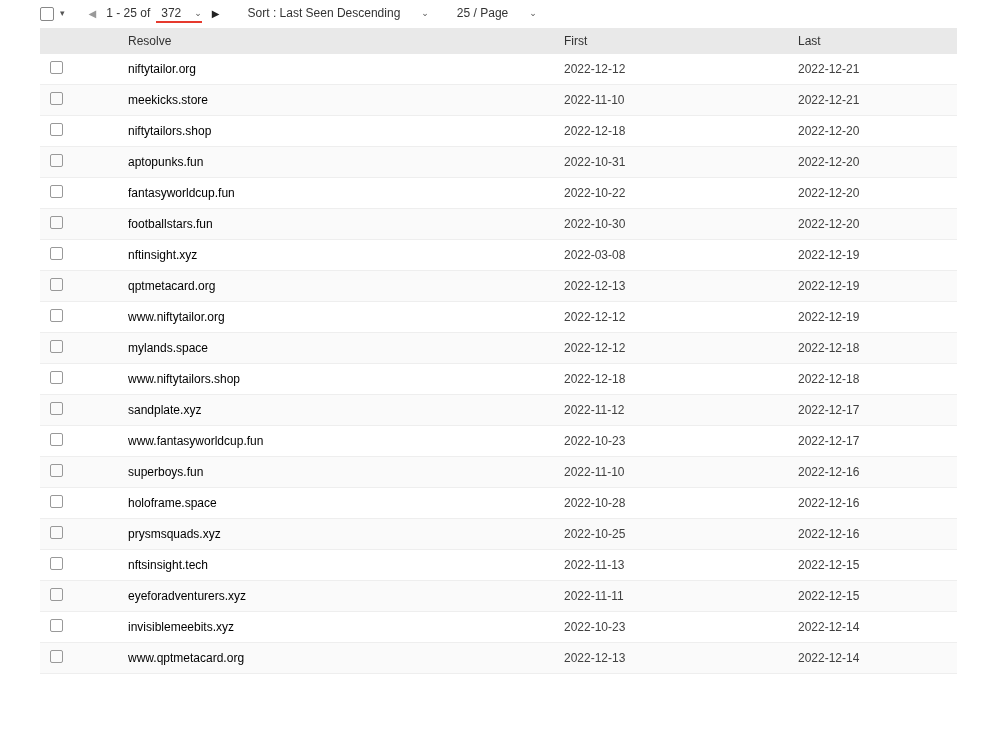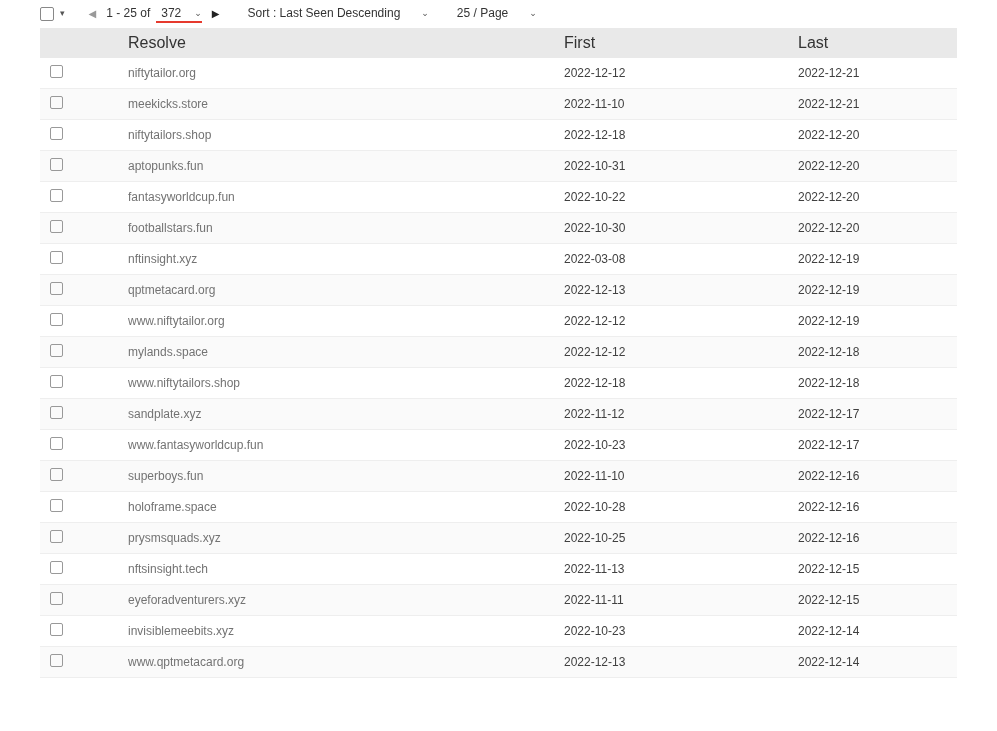--- a/index.html
+++ b/index.html
@@ -76,21 +76,21 @@
   }
   table {
     width: 100%;
     border-collapse: collapse;
     table-layout: fixed;
   }
   thead th {
     background: #e9e9e9;
     text-align: left;
     font-weight: 400;
-    font-size: 16px;
+    font-size: 12px;
     color: #333;
     padding: 6px 8px;
   }
   thead th:first-child { width: 80px; }
   thead th:nth-child(2) { width: 436px; }
   thead th:nth-child(3) { width: 234px; }
   tbody tr {
     border-bottom: 1px solid #eee;
   }
   tbody tr:nth-child(even) {
@@ -105,21 +105,21 @@
     white-space: nowrap;
   }
   tbody td:first-child { text-align: left; padding-left: 10px; }
   .row-cb {
     width: 13px; height: 13px;
     border: 1px solid #999;
     border-radius: 2px;
     display: inline-block;
   }
   .resolve-link {
-    color: #737373;
+    color: #000000;
     text-decoration: none;
     cursor: pointer;
   }
   .date-cell { color: #404040; }
 </style>
 </head>
 <body>
 
 <div class="container">
 

